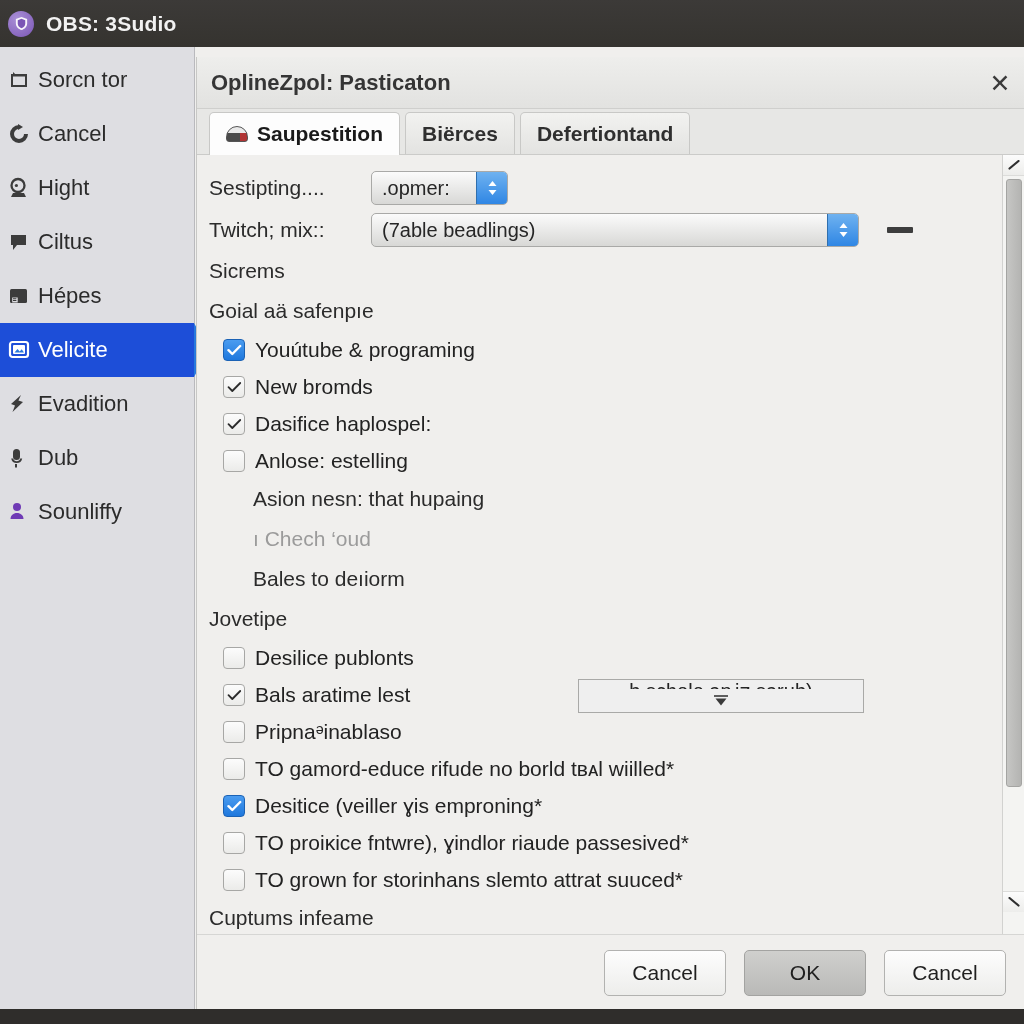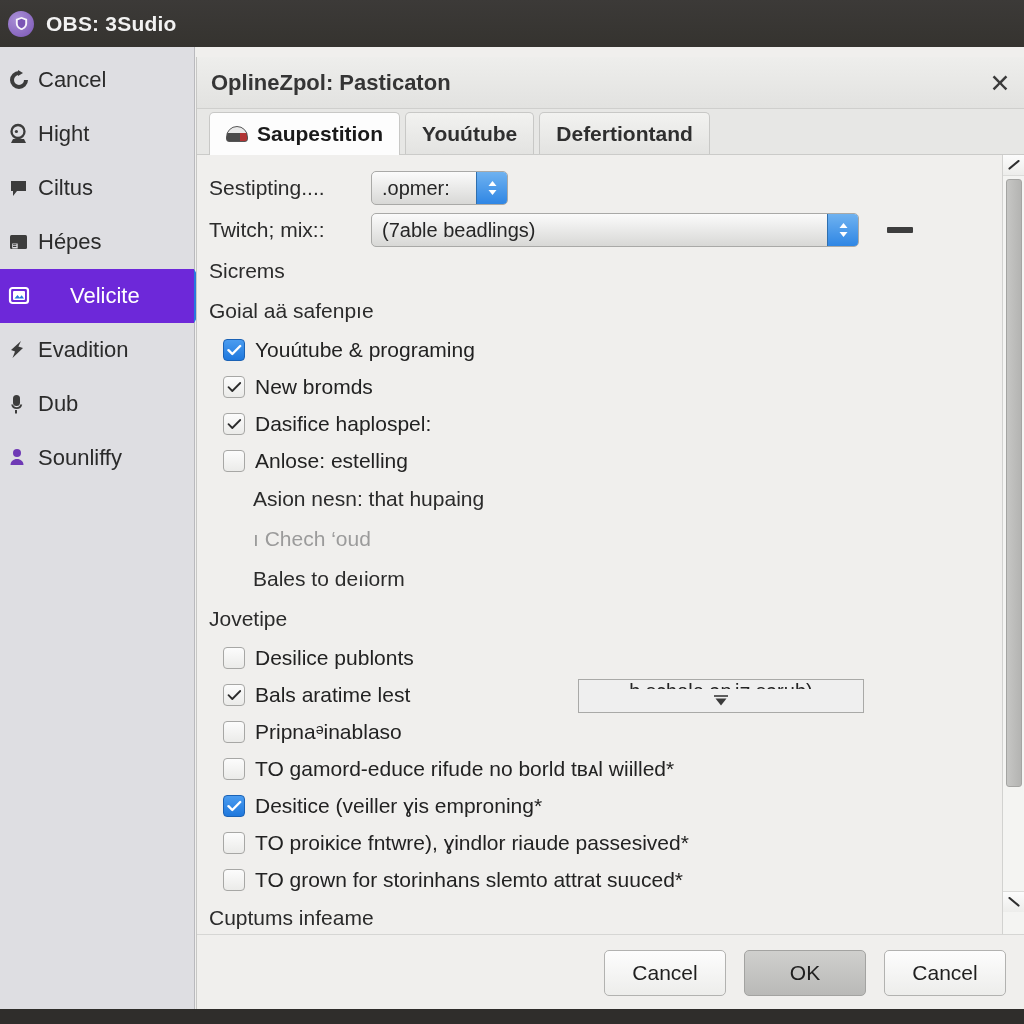--- a/index.html
+++ b/index.html
@@ -59,22 +59,21 @@
     width: 38px; flex: none;
     display: flex; align-items: center; justify-content: center;
     color: #3c3c3c;
   }
   .side-item .si-label {
     font-size: 22px;
     color: #2b2b2b;
     white-space: nowrap;
   }
   .side-item.active {
-    background: #6d28d9;
-    gap: 32px;
+    background: #1d4ed8;
   }
   .side-item.active .si-label { color: #ffffff; }
   .side-item.active .si-icon { color: #ffffff; }
   .side-item.active::after {
     content: "";
     position: absolute; right: -15px; top: 0;
     width: 0; height: 0;
     border-top: 27px solid transparent;
     border-bottom: 27px solid transparent;
     border-left: 15px solid #2878dc;
@@ -328,20 +327,30 @@
       <svg width="15" height="15" viewBox="0 0 16 16">
         <path d="M8 1 L14 3.2 V8 C14 11.6 11.2 14 8 15 C4.8 14 2 11.6 2 8 V3.2 Z" fill="#ffffff" opacity="0.92"></path>
         <path d="M8 3 L12 4.4 V8 C12 10.5 10.2 12.3 8 13 C5.8 12.3 4 10.5 4 8 V4.4 Z" fill="#7b56b5"></path>
       </svg>
     </div>
     <div id="title-text">OBS: 3Sudio</div>
   </div>
 
   <div id="sidebar">
 
+    <div class="side-item">
+      <span class="si-icon">
+        <svg width="22" height="22" viewBox="0 0 22 22" fill="currentColor">
+          <path d="M3 5h16v1.6H3z"></path>
+            <path d="M4 6.6h14V17H4z" fill="none" stroke="currentColor" stroke-width="2"></path>
+          <path d="M5 3l2.4 2.2H5z"></path>
+        </svg>
+      </span>
+      <span class="si-label">Sorcn tor</span>
+    </div>
 
     <div class="side-item">
       <span class="si-icon">
         <svg width="22" height="22" viewBox="0 0 22 22" fill="currentColor">
           <path d="M11 2a9 9 0 1 0 9 9h-4a5 5 0 1 1-5-5z"></path>
           <path d="M10 1l5 3-5 3z"></path>
         </svg>
       </span>
       <span class="si-label">Cancel</span>
     </div>
@@ -425,21 +434,21 @@
       <div id="dialog-title">OplineZpol: Pasticaton</div>
       <div id="dialog-close">✕</div>
     </div>
 
     <div id="tabstrip">
       <div class="tab active">
         <span class="tab-icon"></span>
         <span>Saupestition</span>
       </div>
       <div class="tab">
-        <span>Youútube</span>
+        <span>Biërces</span>
       </div>
       <div class="tab">
         <span>Defertiontand</span>
       </div>
     </div>
 
     <div id="dialog-body">
 
       <div id="form">
 

